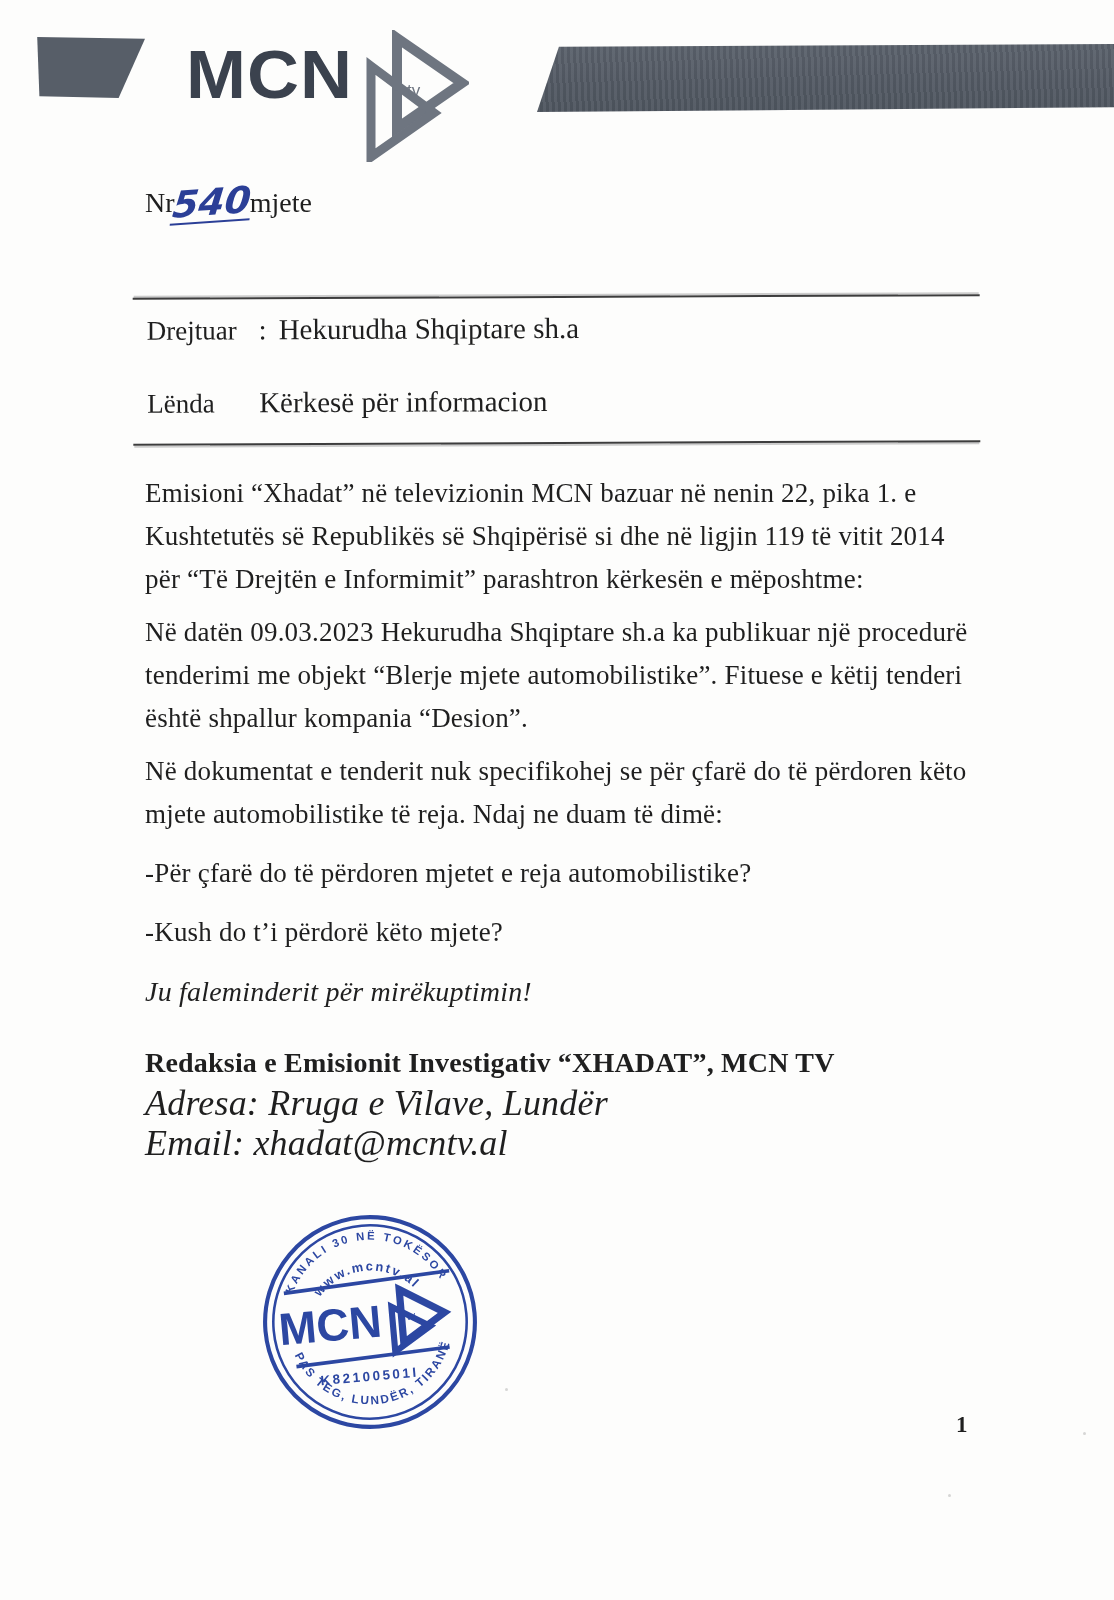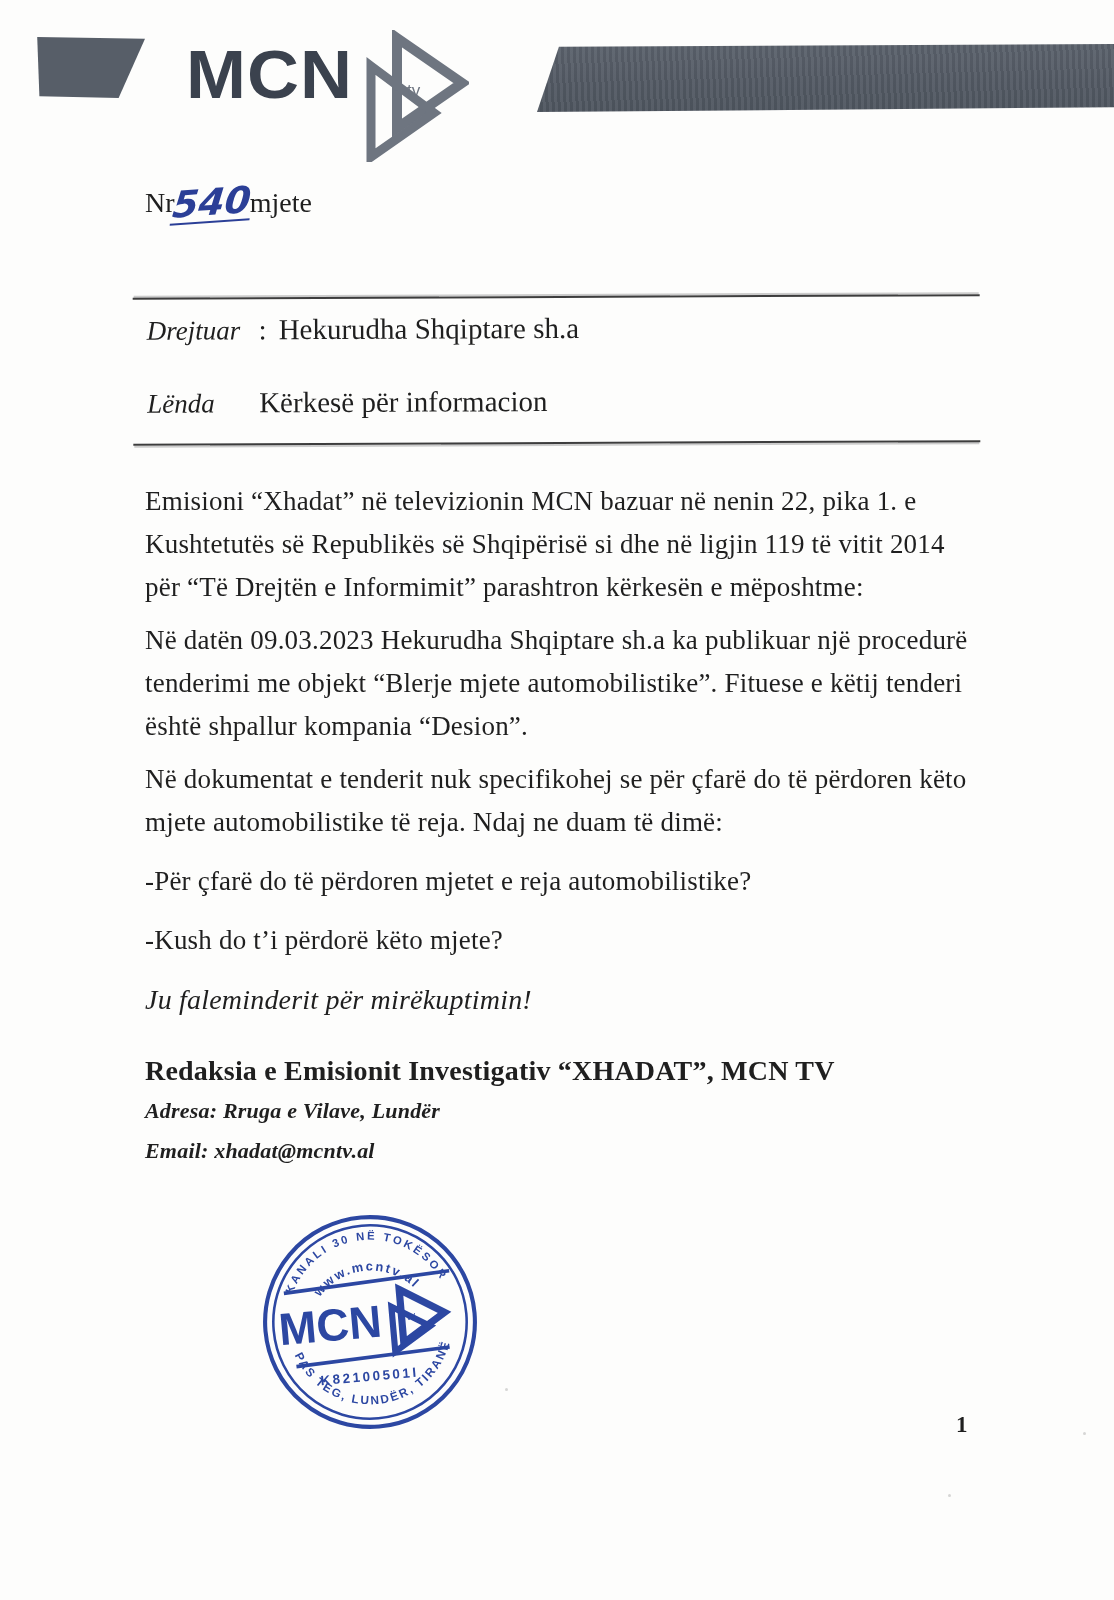--- a/index.html
+++ b/index.html
@@ -50,37 +50,37 @@
 
   
   .ref-block{
     left:133px;top:296px;width:833px;
     border-top:2px solid #3d3d3d;border-bottom:2px solid #3d3d3d;
     box-shadow:0 -3px 0 -1px rgba(60,60,60,.25), 0 3px 0 -1px rgba(60,60,60,.25);
     padding:14px 0 24px 14px;transform:rotate(-.25deg);
   }
   .ref-row{display:flex;align-items:baseline;}
   .ref-row + .ref-row{margin-top:40px;}
-  .ref-label{font-style:italic;font-size:27px;width:112px;flex:none;}
+  .ref-label{font-size:27px;width:112px;flex:none;}
   .ref-sep{font-size:28px;margin-right:12px;}
   .ref-value{font-size:29px;}
 
   
   .body-text{
     left:145px;top:472px;width:824px;
     font-size:27px;line-height:43px;letter-spacing:.2px;
   }
-  .body-text p{margin:8px 0 10px 0;}
+  .body-text p{margin:0 0 10px 0;}
   .body-text p.sp{margin-bottom:16px;}
   .question{margin:0 0 16px 0;}
   .thanks{
     font-weight:400;font-style:italic;font-size:28px;margin:4px 0 14px 0;
   }
   .sig-line1{font-weight:700;font-size:28px;line-height:40px;margin-top:30px;}
-  .sig-line2,.sig-line3{font-weight:700;font-style:italic;font-size:22px;line-height:40px;}
+  .sig-line2,.sig-line3{font-weight:400;font-style:italic;font-size:36px;line-height:40px;}
 
   
   .stamp{
     left:262px;top:1214px;width:216px;height:216px;
     transform:rotate(-5deg);opacity:.93;
   }
 
   
   .page-number{left:956px;top:1412px;font-size:23px;font-weight:700;}
 

